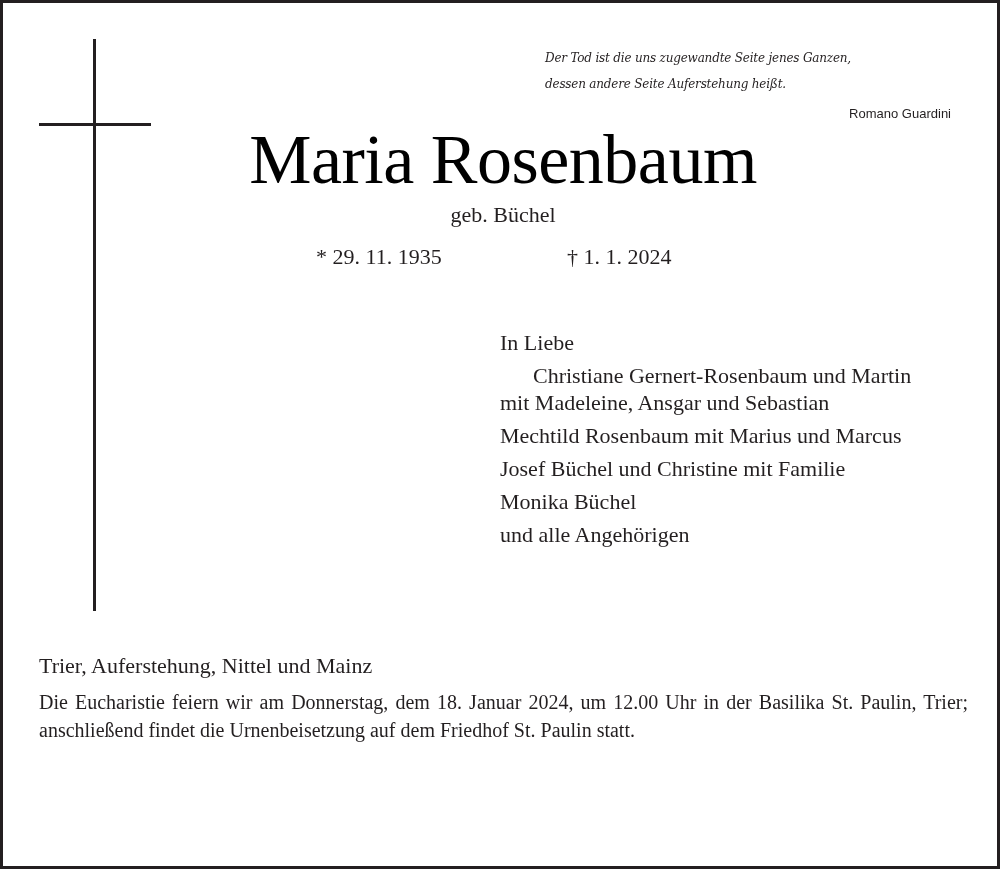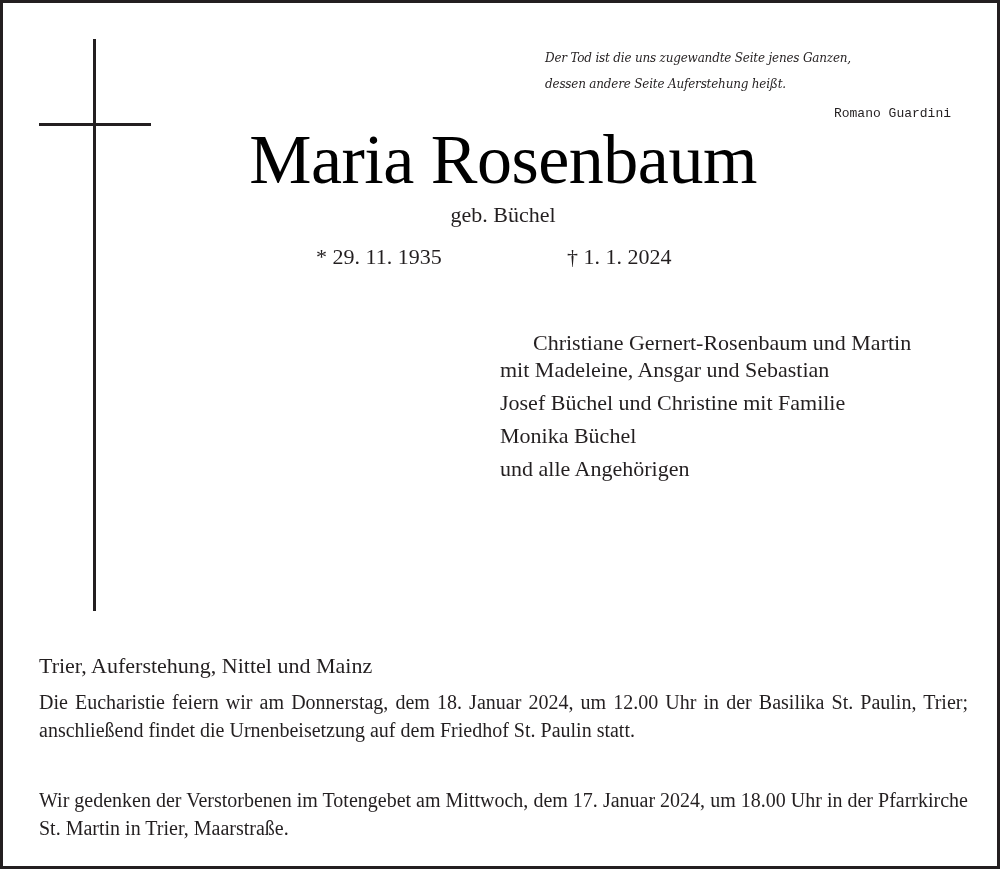--- a/index.html
+++ b/index.html
@@ -12,21 +12,21 @@
     .cross-v { position: absolute; left: 90px; top: 36px; width: 3px; height: 572px; background: #231f20; }
     .cross-h { position: absolute; left: 36px; top: 120px; width: 112px; height: 3px; background: #231f20; }
 
     .quote {
       position: absolute; left: 542px; top: 42px; width: 400px;
       font-family: "DejaVu Serif", serif; font-style: italic;
       font-size: 12px; line-height: 26px; letter-spacing: -0.2px; color: #231f20;
     }
     .quote-author {
       position: absolute; left: 700px; top: 103px; width: 248px; text-align: right;
-      font-family: Liberation Mono, monospace; font-size: 13px; color: #231f20;
+      font-family: Liberation Sans, sans-serif; font-size: 13px; color: #231f20;
     }
 
     .name {
       position: absolute; left: 0; top: 117px; width: 1000px; text-align: center;
       font-size: 70px; line-height: 80px; color: #000000; letter-spacing: -0.5px;
     }
     .born-name {
       position: absolute; left: 0; top: 198px; width: 1000px; text-align: center;
       font-size: 22px; line-height: 28px;
     }
@@ -64,25 +64,26 @@
     <div>dessen andere Seite Auferstehung heißt.</div>
   </div>
   <div class="quote-author">Romano Guardini</div>
 
   <div class="name">Maria Rosenbaum</div>
   <div class="born-name">geb. Büchel</div>
   <div class="birth">* 29. 11. 1935</div>
   <div class="death">† 1. 1. 2024</div>
 
   <div class="family">
+    <span class="line">In Liebe</span>
     <span class="line compact">Christiane Gernert-Rosenbaum und Martin</span>
     <span class="line">mit Madeleine, Ansgar und Sebastian</span>
+    <span class="line">Mechtild Rosenbaum mit Marius und Marcus</span>
     <span class="line">Josef Büchel und Christine mit Familie</span>
     <span class="line">Monika Büchel</span>
     <span class="line">und alle Angehörigen</span>
   </div>
 
   <div class="places">Trier, Auferstehung, Nittel und Mainz</div>
 
   <p class="para para1">Die Eucharistie feiern wir am Donnerstag, dem 18. Januar 2024, um 12.00 Uhr in der Basilika St. Paulin, Trier; anschließend findet die Urnenbeisetzung auf dem Friedhof St. Paulin statt.</p>
-  <p class="para para2">Wir gedenken der Verstorbenen im Totengebet am Mittwoch, dem 17. Januar 2024, um 18.00 Uhr in der Pfarrkirche St. Martin in Trier, Maarstraße.</p>
 
 </div>
 
 </body></html>

